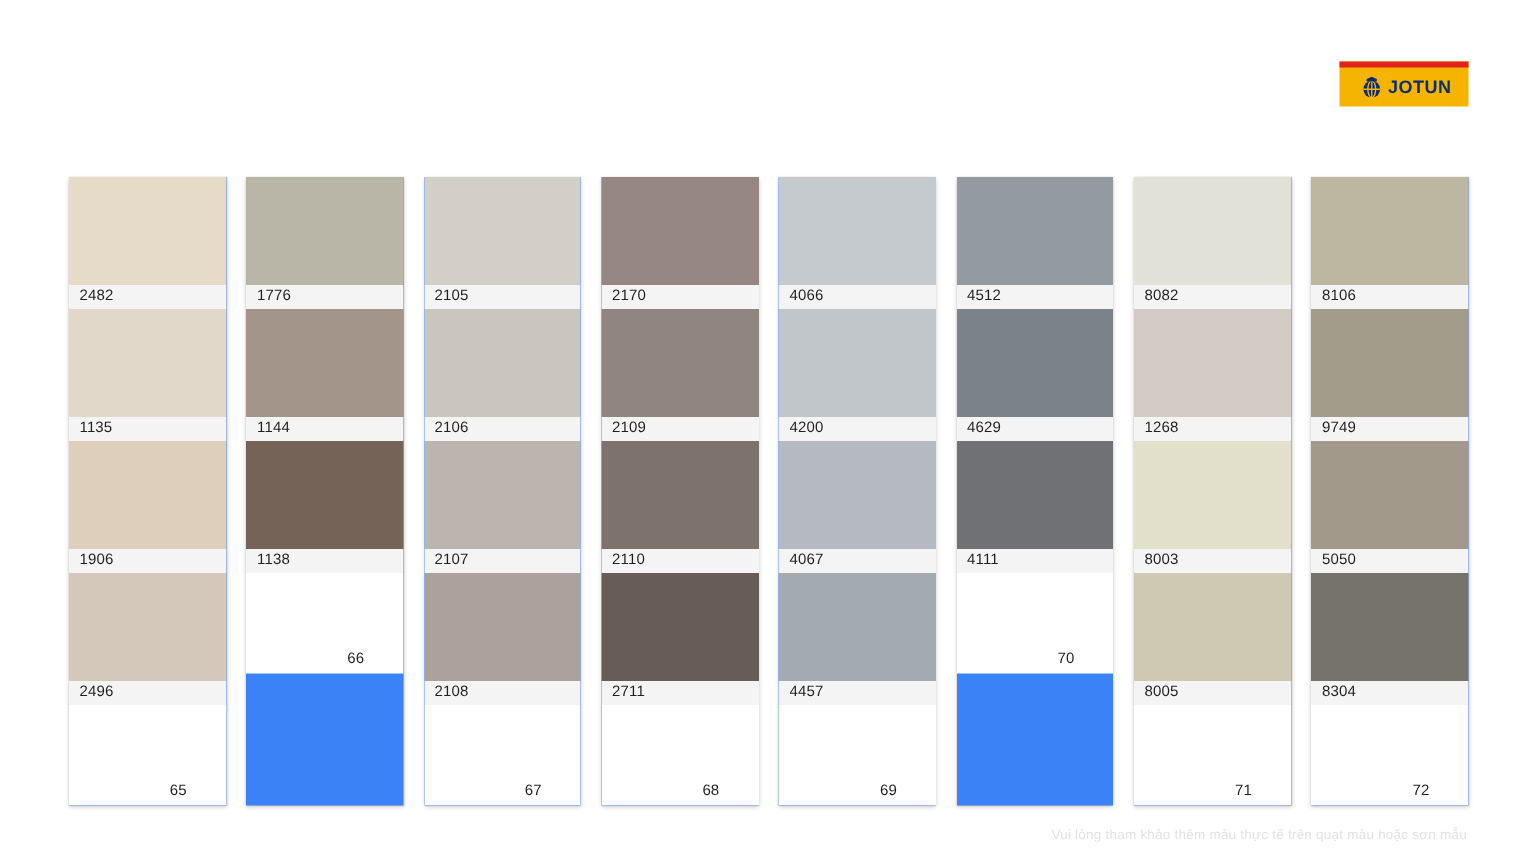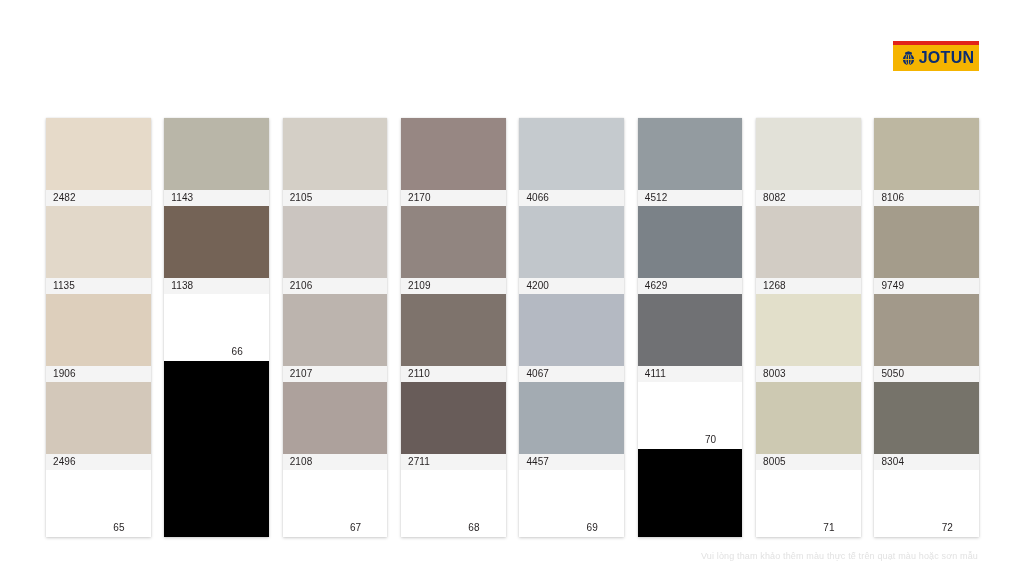--- a/index.html
+++ b/index.html
@@ -33,40 +33,40 @@
   }
   #brand-logo .globe {
     width: 15px;
     height: 15px;
     position: relative;
     flex: 0 0 auto;
   }
   #brand-logo .globe svg { display: block; }
   #brand-logo .wordmark {
     color: #0b2d71;
-    font-size: 16px;
+    font-size: 12px;
     font-weight: bold;
     letter-spacing: 0.3px;
     line-height: 1;
     font-family: "Liberation Sans", sans-serif;
   }
 
   
   #palette-grid {
     position: absolute;
     left: 46px;
     top: 118px;
     width: 933px;
     display: flex;
     gap: 13.8px;
   }
 
   .palette-card {
     width: 105px;
-    background: #000000;
+    background: #3b82f6;
     box-shadow: 0 1px 3px rgba(0,0,0,0.20), 0 0 1px rgba(0,0,0,0.12);
     display: flex;
     flex-direction: column;
     overflow: hidden;
   }
 
   .swatch-block {
     display: flex;
     flex-direction: column;
   }
@@ -146,21 +146,25 @@
         <div class="swatch-color" style="background: rgb(211, 200, 186);"></div>
         <div class="swatch-label">2496</div>
       </div>
       <div class="card-footer">
         <div class="page-number">65</div>
       </div>
     </div>
     <div class="palette-card">
       <div class="swatch-block">
         <div class="swatch-color" style="background: rgb(185, 182, 168);"></div>
-        <div class="swatch-label">1143</div>
+        <div class="swatch-label">1776</div>
+      </div>
+      <div class="swatch-block">
+        <div class="swatch-color" style="background: rgb(163, 149, 137);"></div>
+        <div class="swatch-label">1144</div>
       </div>
       <div class="swatch-block">
         <div class="swatch-color" style="background: rgb(116, 99, 86);"></div>
         <div class="swatch-label">1138</div>
       </div>
       <div class="card-footer">
         <div class="page-number">66</div>
       </div>
     </div>
     <div class="palette-card">

